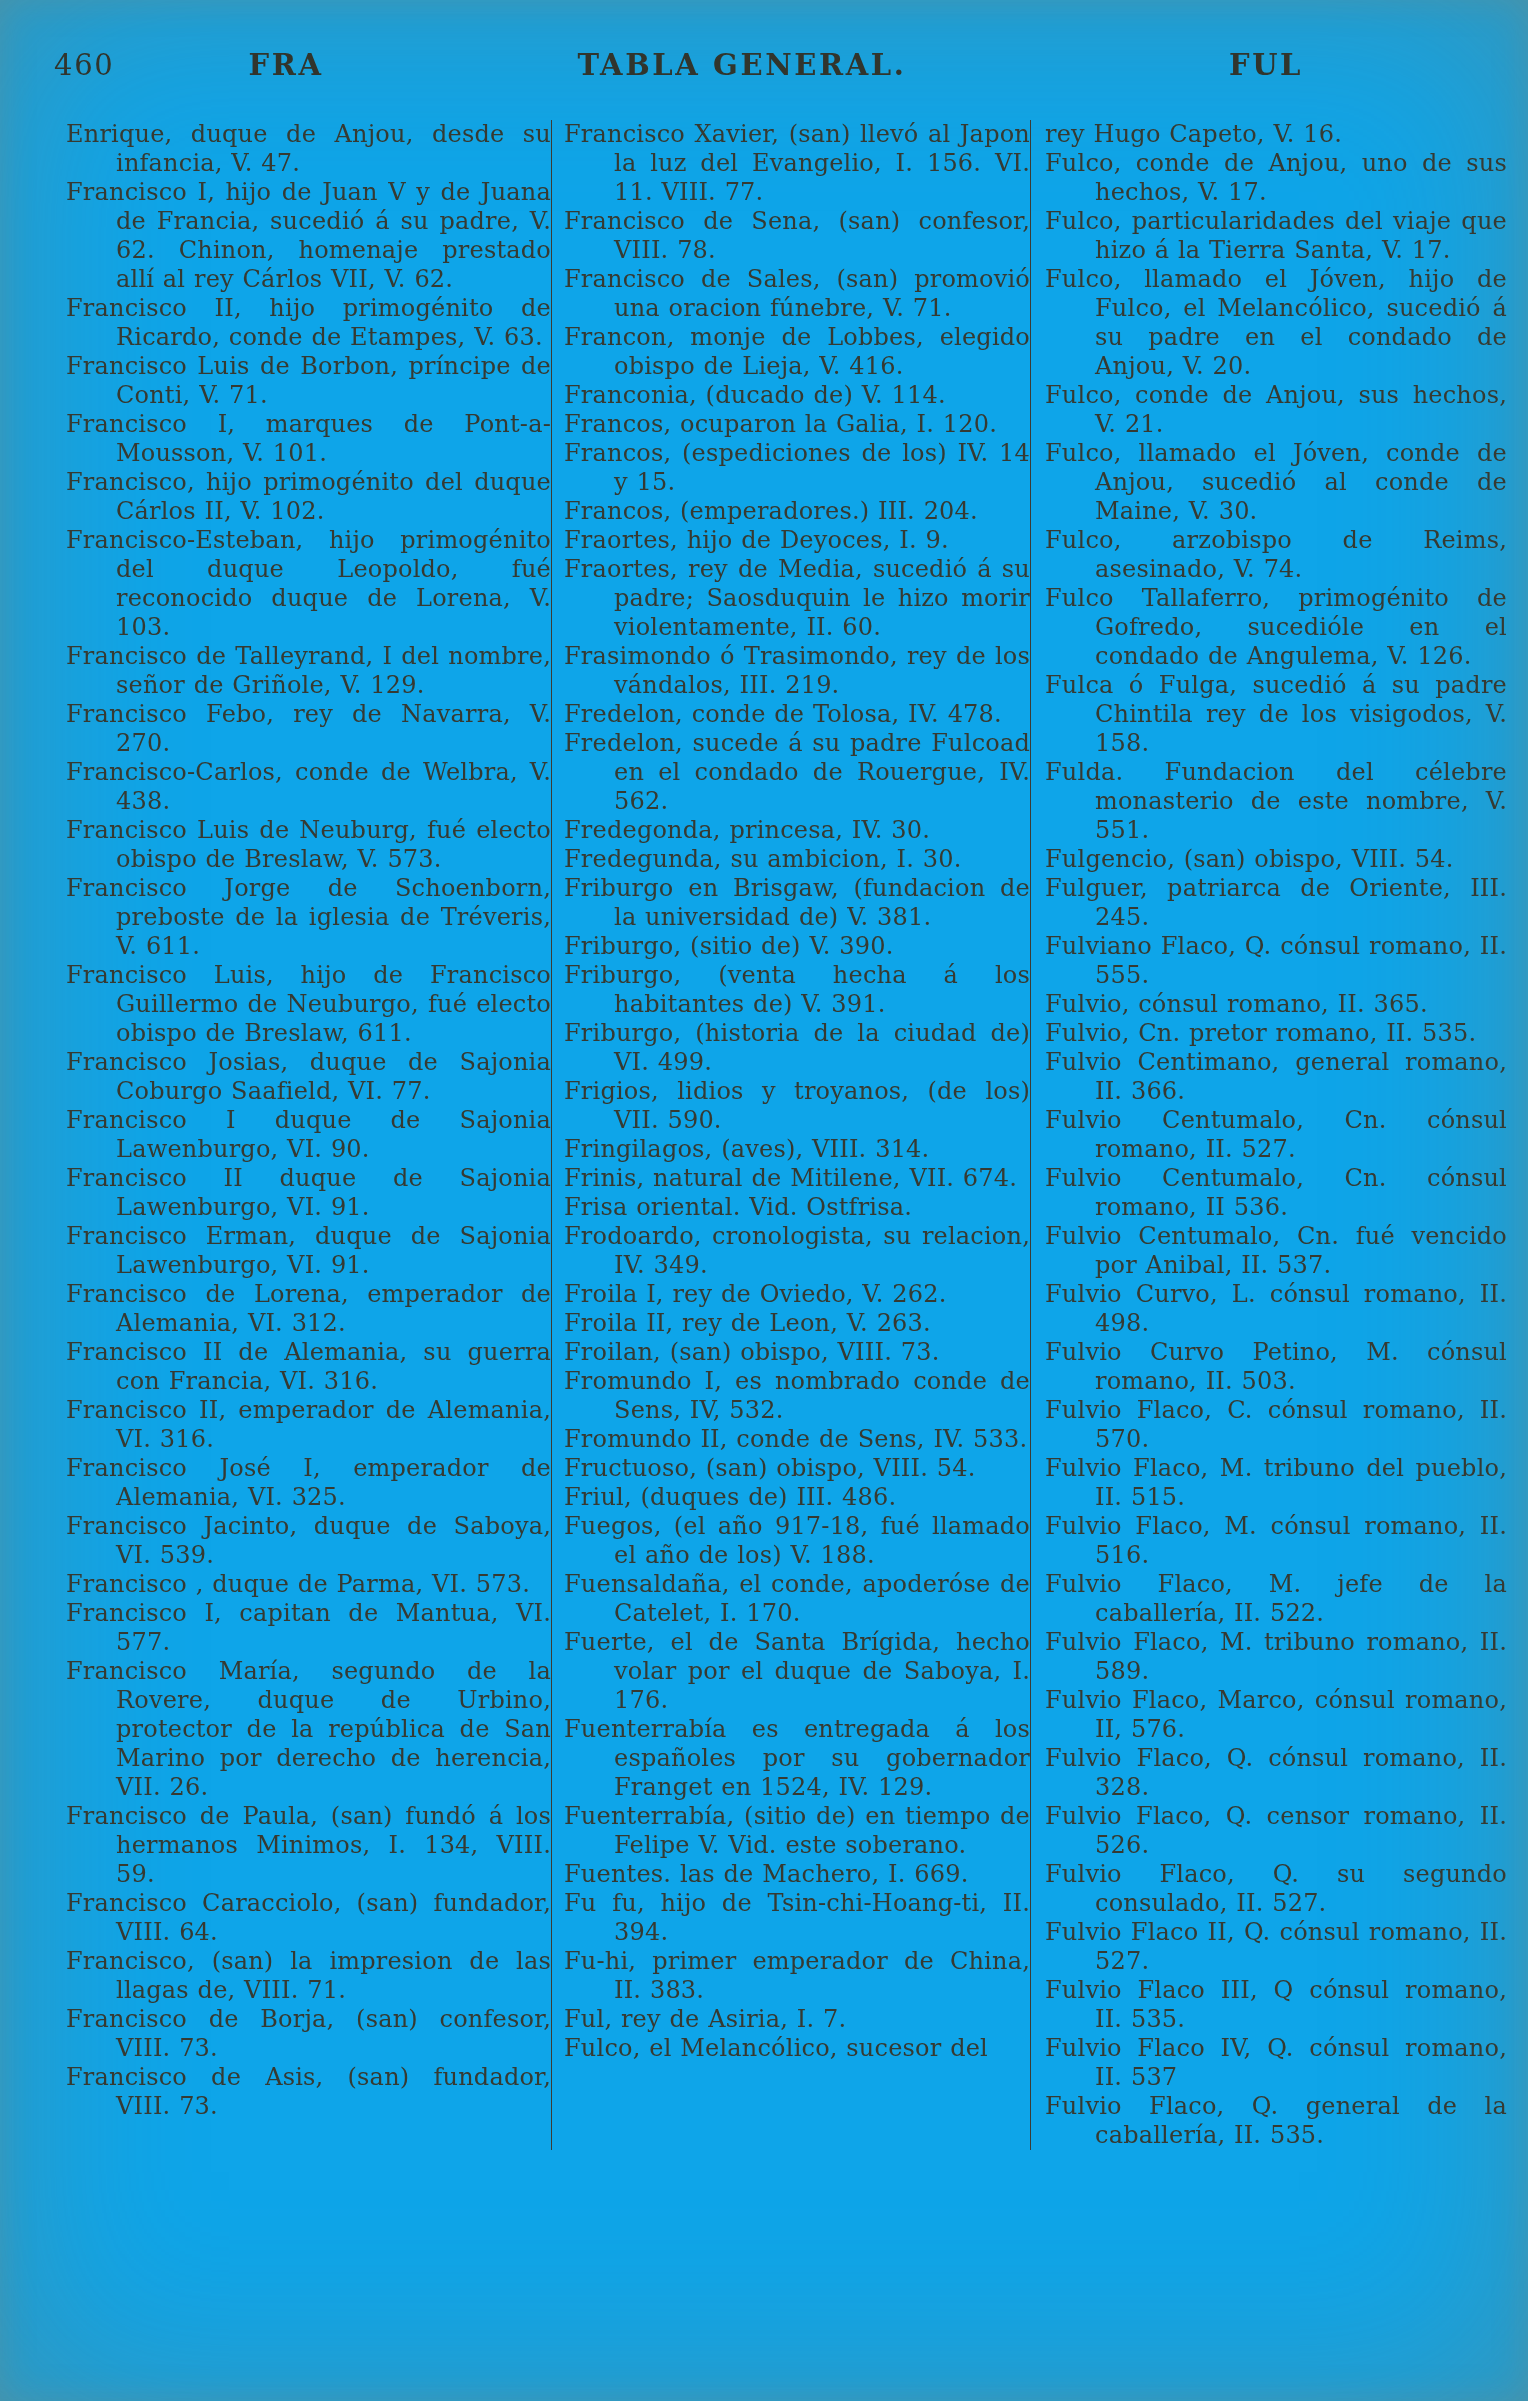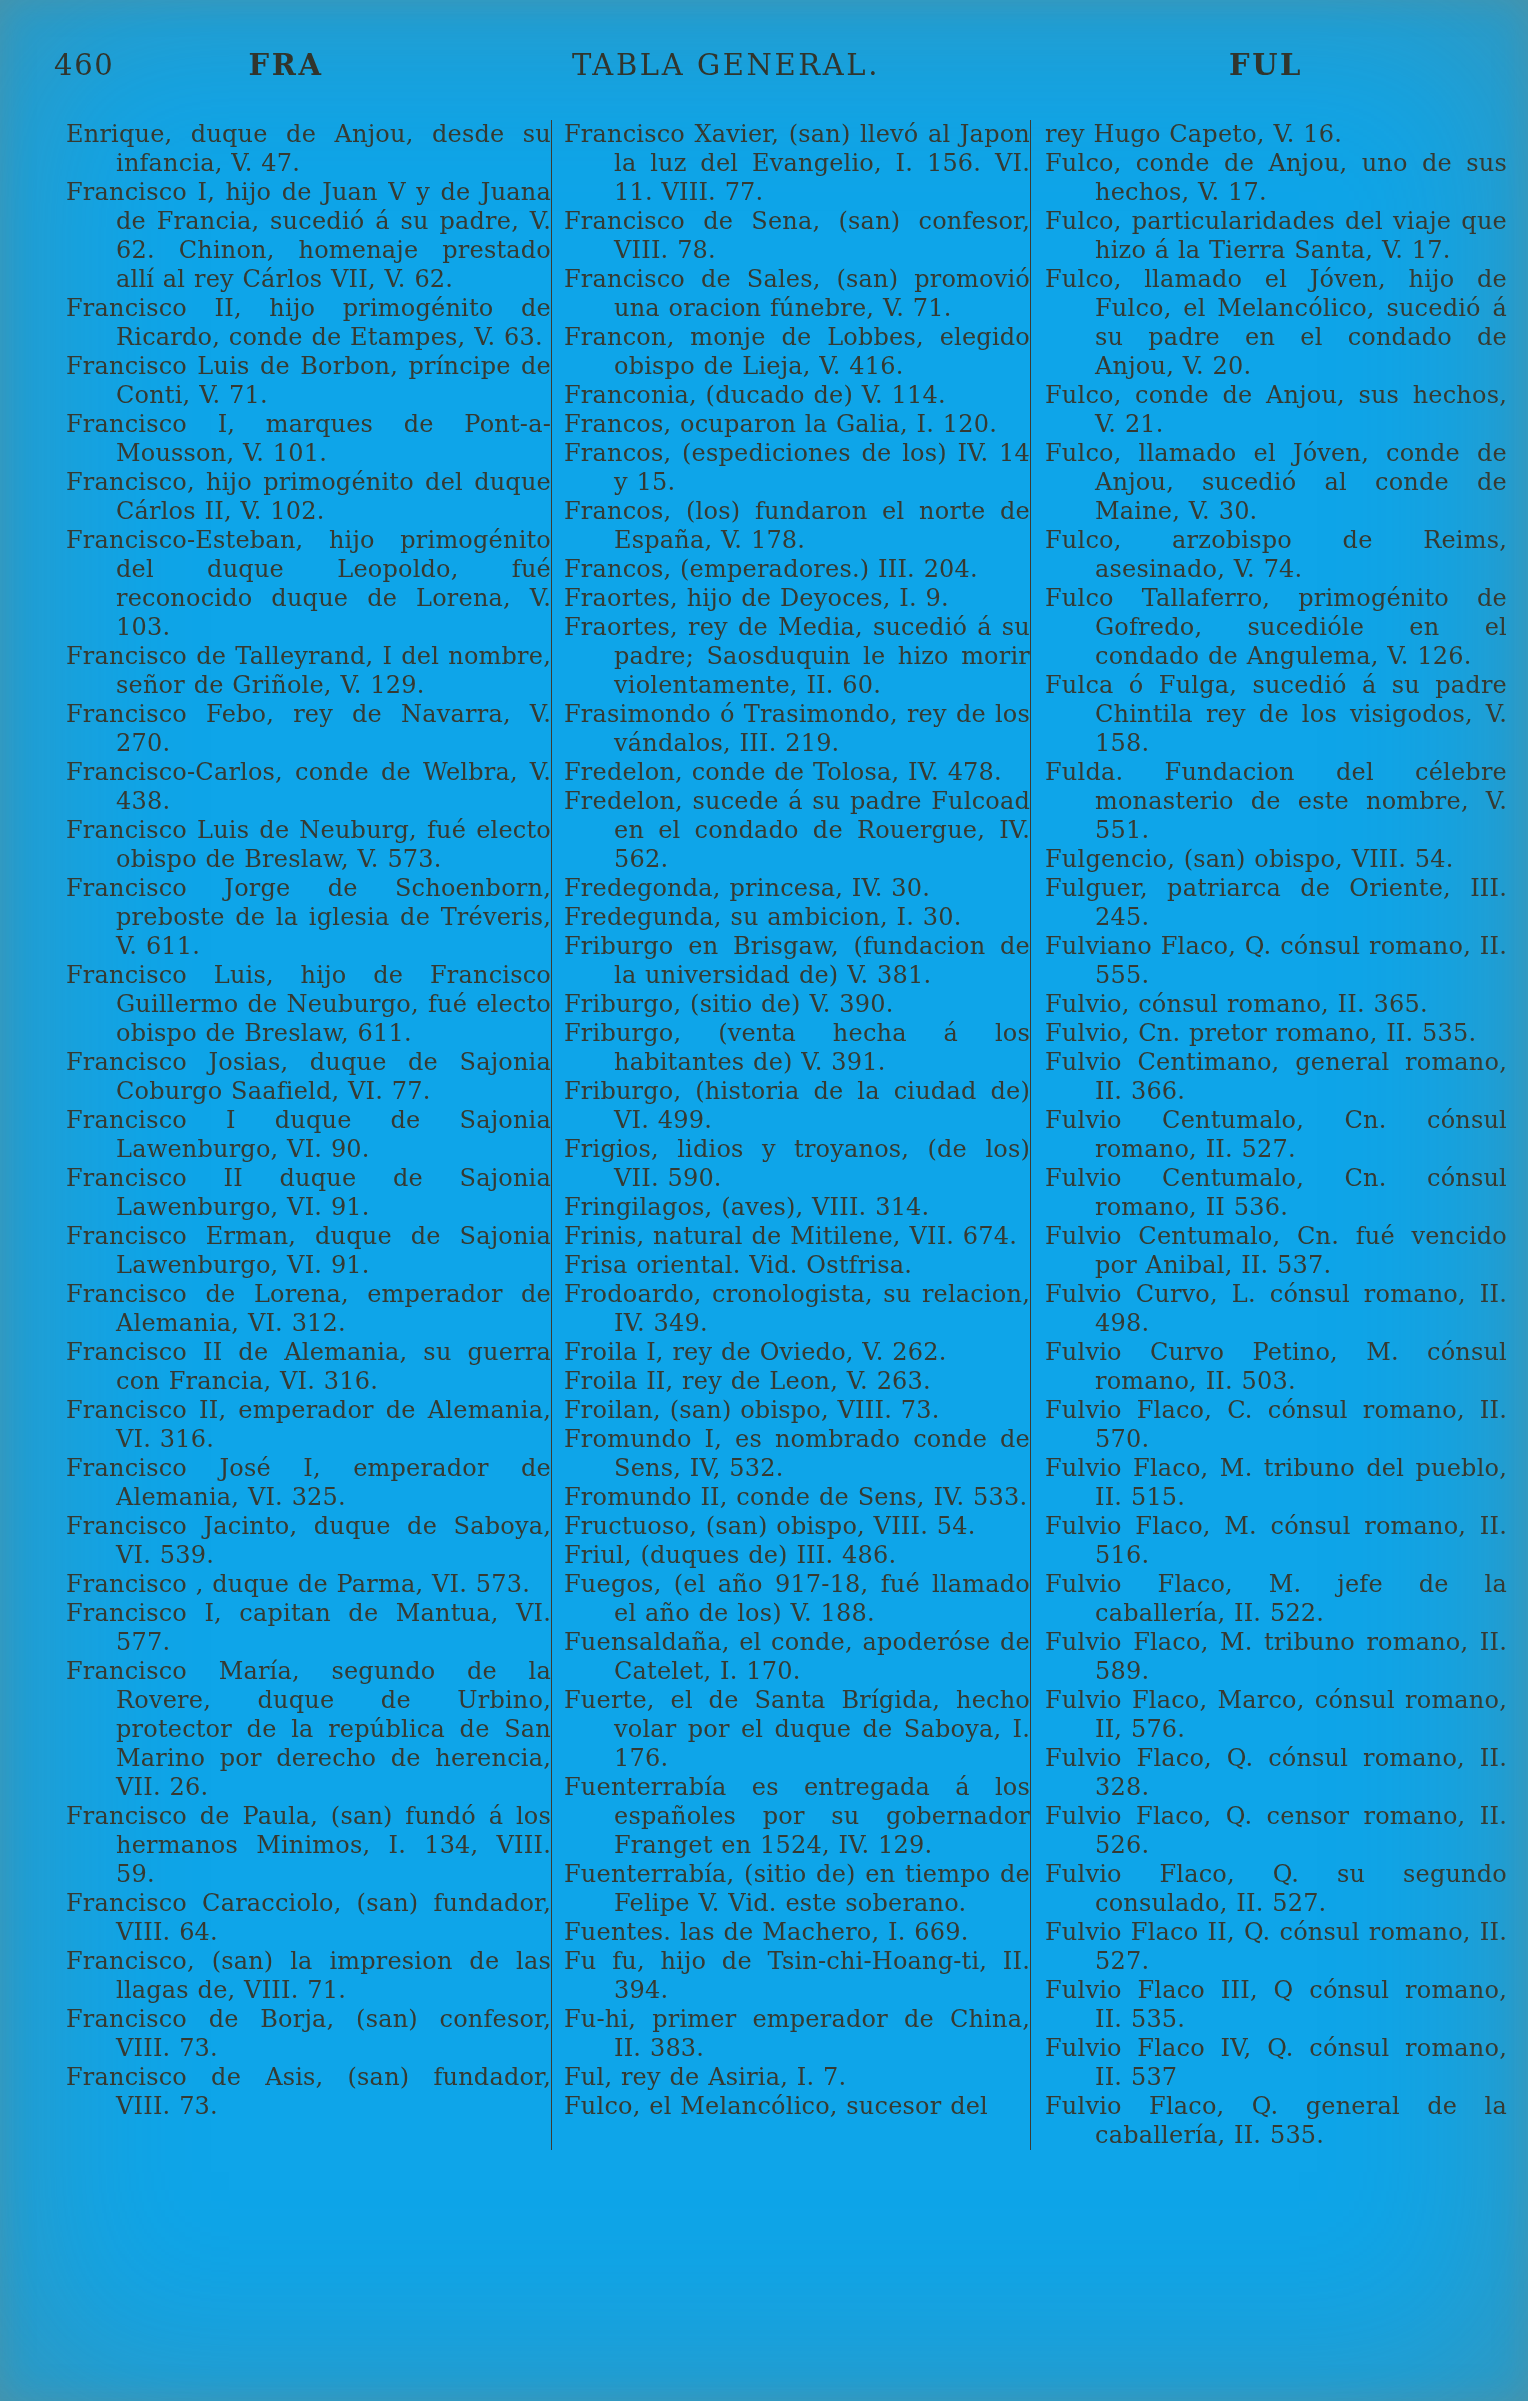--- a/index.html
+++ b/index.html
@@ -8,21 +8,21 @@
     width:1528px;height:2401px;
     background:#0ea5e9;
     box-shadow:inset 0 0 191px rgba(140,122,90,.38), inset 0 0 35px rgba(150,135,105,.25);
     font-family:"DejaVu Serif","Liberation Serif",serif;
     color:#363a32;
     overflow:hidden;
   }
   .header-row{position:absolute;top:48px;left:0;width:100%;height:43px;font-size:29px;letter-spacing:1.7px;color:#31352d;}
   .pgnum{position:absolute;left:54px;top:0;}
   .sec-left{position:absolute;left:286px;top:0;transform:translateX(-50%);font-weight:bold;letter-spacing:2.6px;}
-  .title{position:absolute;left:726px;top:0;transform:translateX(-50%);font-weight:normal;letter-spacing:2.6px;}
+  .title{position:absolute;left:742px;top:0;transform:translateX(-50%);font-weight:bold;letter-spacing:2.6px;}
   .sec-right{position:absolute;left:1266px;top:0;transform:translateX(-50%);font-weight:bold;letter-spacing:2.6px;}
   .columns{
     position:absolute;top:120px;left:52px;width:1455px;
     display:flex;align-items:stretch;justify-content:flex-end;
   }
   .col{font-size:24px;line-height:29px;text-align:justify;letter-spacing:0.2px;}
   .col-1{width:485px;}
   .col-2{width:466px;border-left:1.7px solid #3c3c34;padding-left:12px;}
   .col-3{width:462px;border-left:1.7px solid #3c3c34;padding-left:14px;}
   .entry{margin:0;padding-left:50px;text-indent:-50px;word-spacing:0.9px;}
@@ -73,21 +73,20 @@
         <p class="entry">Francisco de Asis, (san) fundador, VIII. 73.</p>
       </div>
     <div class="col col-2">
         <p class="entry">Francisco Xavier, (san) llevó al Japon la luz del Evangelio, I. 156. VI. 11. VIII. 77.</p>
         <p class="entry">Francisco de Sena, (san) confesor, VIII. 78.</p>
         <p class="entry">Francisco de Sales, (san) promovió una oracion fúnebre, V. 71.</p>
         <p class="entry">Francon, monje de Lobbes, elegido obispo de Lieja, V. 416.</p>
         <p class="entry">Franconia, (ducado de) V. 114.</p>
         <p class="entry">Francos, ocuparon la Galia, I. 120.</p>
         <p class="entry">Francos, (espediciones de los) IV. 14 y 15.</p>
-        <p class="entry">Francos, (los) fundaron el norte de España, V. 178.</p>
         <p class="entry">Francos, (emperadores.) III. 204.</p>
         <p class="entry">Fraortes, hijo de Deyoces, I. 9.</p>
         <p class="entry">Fraortes, rey de Media, sucedió á su padre; Saosduquin le hizo morir violentamente, II. 60.</p>
         <p class="entry">Frasimondo ó Trasimondo, rey de los vándalos, III. 219.</p>
         <p class="entry">Fredelon, conde de Tolosa, IV. 478.</p>
         <p class="entry">Fredelon, sucede á su padre Fulcoad en el condado de Rouergue, IV. 562.</p>
         <p class="entry">Fredegonda, princesa, IV. 30.</p>
         <p class="entry">Fredegunda, su ambicion, I. 30.</p>
         <p class="entry">Friburgo en Brisgaw, (fundacion de la universidad de) V. 381.</p>
         <p class="entry">Friburgo, (sitio de) V. 390.</p>

